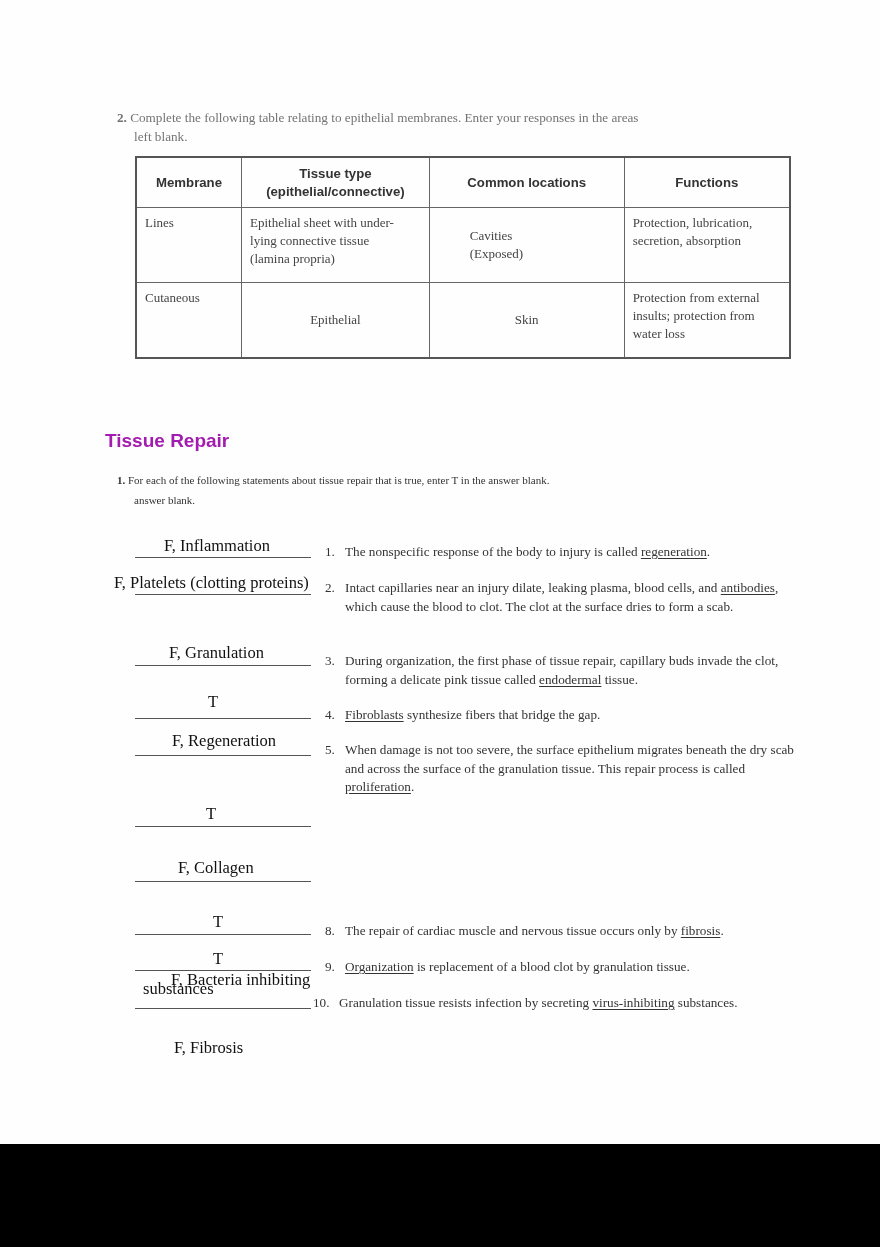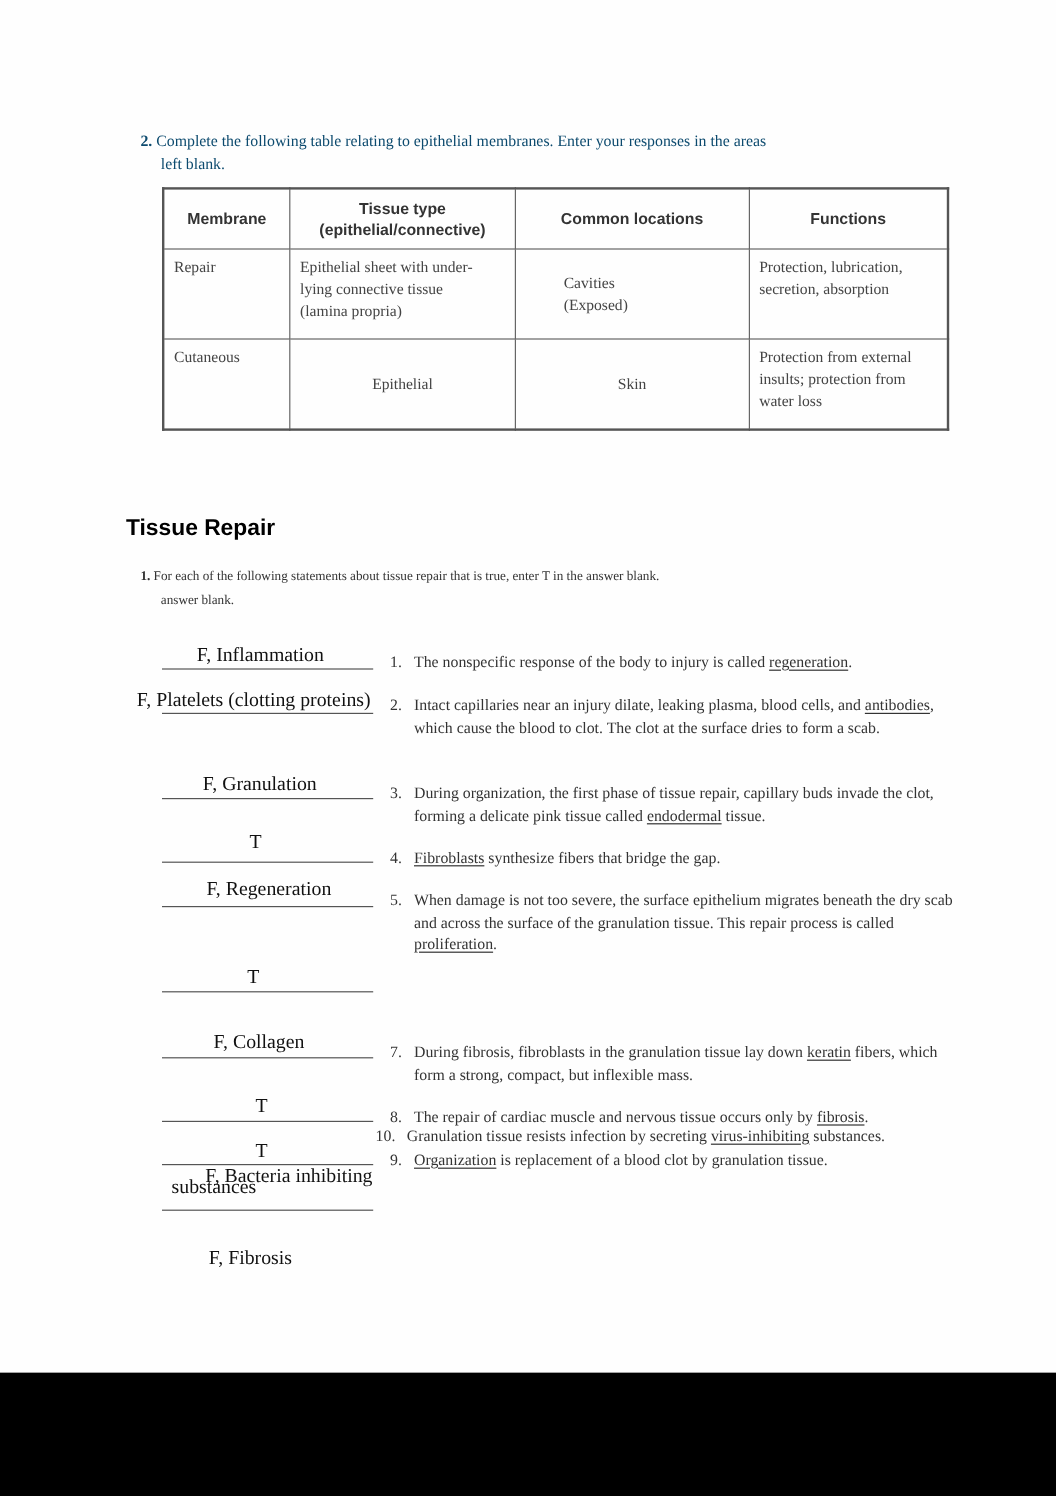--- a/index.html
+++ b/index.html
@@ -1,28 +1,28 @@
 <!DOCTYPE html>
 <html><head>
 <meta charset="utf-8">
 <style>
   html, body { margin:0; padding:0; }
   body { width:880px; height:1247px; background:#000; position:relative; overflow:hidden; font-family:"Liberation Serif", serif; color:#2a2a2a; }
   .page { position:absolute; left:0; top:0; width:880px; height:1144px; background:#fefefe; }
-  .q2 { position:absolute; left:117px; top:108px; width:620px; font-size:13.2px; line-height:19px; color:#0c4a6e; }
+  .q2 { position:absolute; left:117px; top:108px; width:620px; font-size:13.2px; line-height:19px; color:#737373; }
   .q2 .num { font-weight:bold; }
   .q2 .indent { padding-left:17px; display:block; }
   table.memb { position:absolute; left:135px; top:156px; width:656px; border-collapse:collapse; border:2px solid #555; }
   table.memb th, table.memb td { border:1.5px solid #666; vertical-align:top; }
   table.memb th { font-family:"Liberation Sans", sans-serif; font-weight:bold; font-size:13.2px; color:#333; height:49px; vertical-align:middle; text-align:center; line-height:18px; padding:0 4px; }
   table.memb td { height:62px; font-size:13px; line-height:18px; color:#444; padding:6px 8px; }
   td.c1 { width:92px; } td.c2 { width:176px; } td.c3 { width:158px; } td.c4 { width:160px; }
   .hand { font-family:"Liberation Serif", serif; font-size:16.5px; color:#111; line-height:21px; }
   .center { text-align:center; vertical-align:middle !important; }
-  h2.title { position:absolute; left:105px; top:430px; margin:0; font-family:"Liberation Sans", sans-serif; font-weight:bold; font-size:19px; color:#000000; }
+  h2.title { position:absolute; left:105px; top:430px; margin:0; font-family:"Liberation Sans", sans-serif; font-weight:bold; font-size:19px; color:#a21caf; }
   .q1 { position:absolute; left:117px; top:471px; width:640px; font-size:11px; line-height:19.5px; color:#333; }
   .q1 .num { font-weight:bold; }
   .q1 .indent { padding-left:17px; display:block; }
   .blank { position:absolute; left:135px; width:176px; border-bottom:1.5px solid #555; height:0; }
   .ans { position:absolute; font-size:16.5px; color:#111; line-height:20px; white-space:nowrap; }
   .stmt { position:absolute; left:325px; width:475px; font-size:13.2px; line-height:18.5px; color:#333; }
   .stmt .n { display:inline-block; width:20px; }
   .stmt .body { display:inline-block; vertical-align:top; width:450px; }
   .stmt.two .n { width:20px; margin-left:-6px; }
   u { text-decoration:underline; text-underline-offset:2px; }
@@ -45,21 +45,21 @@
       <th class="c1">Membrane</th>
       <th class="c2">
         <div>Tissue type</div>
         <div>(epithelial/connective)</div>
       </th>
       <th class="c3">Common locations</th>
       <th class="c4">Functions</th>
     </tr>
 
     <tr>
-      <td class="c1">Repair</td>
+      <td class="c1">Lines</td>
       <td class="c2">
         <div>Epithelial sheet with under-</div>
         <div>lying connective tissue</div>
         <div>(lamina propria)</div>
       </td>
       <td class="c3 hand" style="padding-left:40px;vertical-align:middle;">
         <div>Cavities</div>
         <div>(Exposed)</div>
       </td>
       <td class="c4">
@@ -118,39 +118,36 @@
   <div class="blank" style="top:755px;"></div>
   <div class="stmt" style="top:741px;">
     <span class="n">5.</span><span class="body"><span>When damage is not too severe, the surface epithelium migrates beneath the dry scab and across the surface of the granulation tissue. This repair process is called </span><u>proliferation</u><span>.</span></span>
   </div>
 
   <div class="ans" style="left:206px;top:804px;">T</div>
   <div class="blank" style="top:826px;"></div>
 
   <div class="ans" style="left:178px;top:858px;">F, Collagen</div>
   <div class="blank" style="top:881px;"></div>
-  <div class="stmt" style="top:868px;">
-    <span class="n">7.</span><span class="body"><span>During fibrosis, fibroblasts in the granulation tissue lay down </span><u>keratin</u><span> fibers, which form a strong, compact, but inflexible mass.</span></span>
-  </div>
 
   <div class="ans" style="left:213px;top:912px;">T</div>
   <div class="blank" style="top:934px;"></div>
   <div class="stmt" style="top:922px;">
     <span class="n">8.</span><span class="body"><span>The repair of cardiac muscle and nervous tissue occurs only by </span><u>fibrosis</u><span>.</span></span>
   </div>
 
   <div class="ans" style="left:213px;top:949px;">T</div>
   <div class="blank" style="top:970px;"></div>
   <div class="stmt" style="top:958px;">
     <span class="n">9.</span><span class="body"><span></span><u>Organization</u><span> is replacement of a blood clot by granulation tissue.</span></span>
   </div>
 
   <div class="ans" style="left:143px;top:970px;margin-left:28px;">F, Bacteria inhibiting</div>
   <div class="ans" style="left:143px;top:979px;">substances</div>
   <div class="blank" style="top:1008px;"></div>
-  <div class="stmt two" style="top:938px;left:319px;">
+  <div class="stmt two" style="top:994px;left:319px;">
     <span class="n" style="width:26px;">10.</span><span class="body"><span>Granulation tissue resists infection by secreting </span><u>virus-inhibiting</u><span> substances.</span></span>
   </div>
 
   <div class="ans" style="left:174px;top:1038px;">F, Fibrosis</div>
 </div>
 
 <div class="bottom-bar"></div>
 
 </body></html>

